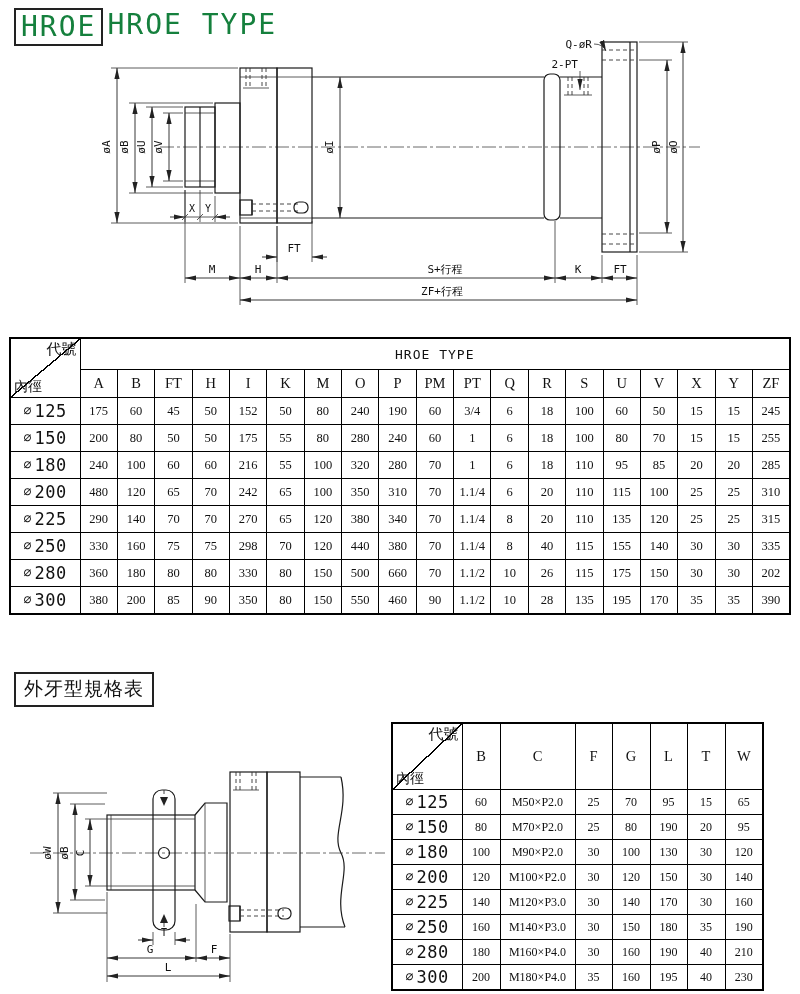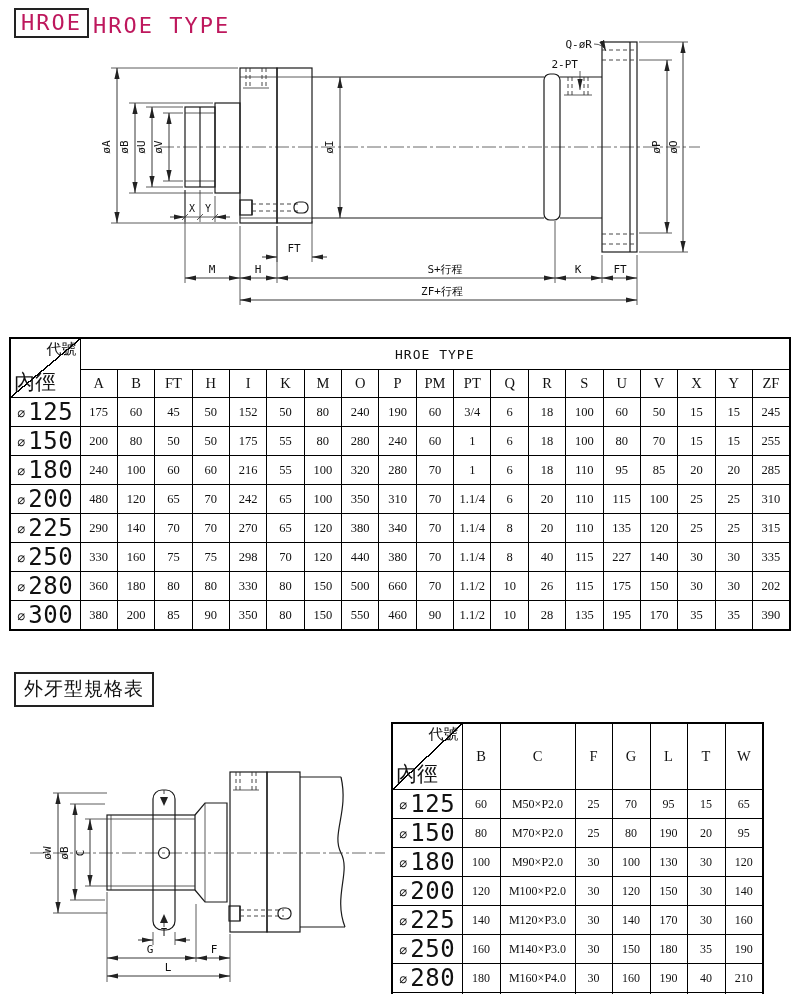--- a/index.html
+++ b/index.html
@@ -1,20 +1,20 @@
 <!DOCTYPE html>
 <html><head>
 <meta charset="utf-8">
 <style>
   html,body{margin:0;padding:0;background:#fff;}
   #page{position:relative;width:800px;height:994px;background:#fff;overflow:hidden;
         font-family:"Liberation Serif",serif;color:#111;}
   
-  .doc-title{position:absolute;left:14px;top:8px;display:flex;align-items:flex-end;
-             font-family:"DejaVu Sans Mono",monospace;font-size:22px;letter-spacing:2px;color:#be185d;}
+  .doc-title{position:absolute;left:14px;top:8px;display:flex;align-items:flex-start;
+             font-family:"DejaVu Sans Mono",monospace;font-size:28px;letter-spacing:2px;color:#15803d;}
   .doc-title .boxed{border:2px solid #222;padding:0 5px 1px 5px;margin-right:4px;}
   .sec-title{position:absolute;left:14px;top:672px;border:2px solid #222;padding:2px 8px 3px 8px;
              font-size:19px;letter-spacing:1px;color:#111;font-family:Liberation Mono, monospace;}
   
   svg{position:absolute;}
   .ol{stroke:#1b1b1b;stroke-width:1.2;fill:none;}
   .thin{stroke:#333;stroke-width:0.8;fill:none;}
   .dash{stroke:#333;stroke-width:0.9;fill:none;stroke-dasharray:4 3;}
   .cl{stroke:#444;stroke-width:0.8;fill:none;stroke-dasharray:14 3 3 3;}
   .dim{stroke:#222;stroke-width:0.9;fill:none;}
@@ -29,24 +29,24 @@
   #main-table .group-hdr{height:30px;font-family:"DejaVu Sans Mono",monospace;font-size:13px;letter-spacing:1px;}
   #main-table .col-hdr th{height:27px;font-size:14.5px;font-family:"Liberation Serif",serif;}
   #main-table td{height:26px;font-size:12.5px;}
   #ext-table{left:391px;top:722px;width:371px;}
   #ext-table .col-hdr th{height:65px;font-size:14.5px;}
   #ext-table td{height:24px;font-size:12px;}
   .corner{position:relative;background:
       linear-gradient(to bottom right,#fff calc(50% - 0.7px),#000 calc(50% - 0.7px),
                       #000 calc(50% + 0.7px),#fff calc(50% + 0.7px));}
   .corner .ct{position:absolute;top:1px;right:3px;font-size:15px;font-family:"Liberation Sans",sans-serif;}
-  .corner .cb{position:absolute;bottom:1px;left:3px;font-size:21px;font-family:"Liberation Sans",sans-serif;}
+  .corner .cb{position:absolute;bottom:1px;left:3px;font-size:14px;font-family:"Liberation Sans",sans-serif;}
   .bore-cell{white-space:nowrap;}
   .bore-sym{font-size:13px;font-family:"DejaVu Sans Mono",monospace;vertical-align:2px;margin-right:3px;}
-  .bore-num{font-size:24px;font-family:"DejaVu Sans Mono",monospace;letter-spacing:0.5px;}
+  .bore-num{font-size:17px;font-family:"DejaVu Sans Mono",monospace;letter-spacing:0.5px;}
   
   #notes{position:absolute;left:16px;top:603px;font-size:13.5px;line-height:1.35;}
   #notes .nh{font-size:14px;}
   #notes ul{margin:1px 0 0 22px;padding:0;list-style:none;}
 </style>
 </head>
 <body>
 
 <div id="page">
 
@@ -332,21 +332,21 @@
           <td>298</td>
           <td>70</td>
           <td>120</td>
           <td>440</td>
           <td>380</td>
           <td>70</td>
           <td>1.1/4</td>
           <td>8</td>
           <td>40</td>
           <td>115</td>
-          <td>227</td>
+          <td>155</td>
           <td>140</td>
           <td>30</td>
           <td>30</td>
           <td>335</td>
         </tr>
         <tr>
           <td class="bore-cell"><span class="bore-sym">∅</span><span class="bore-num">280</span></td>
           <td>360</td>
           <td>180</td>
           <td>80</td>

